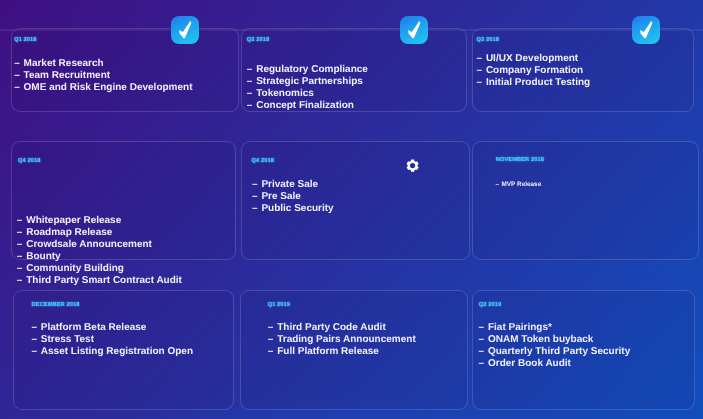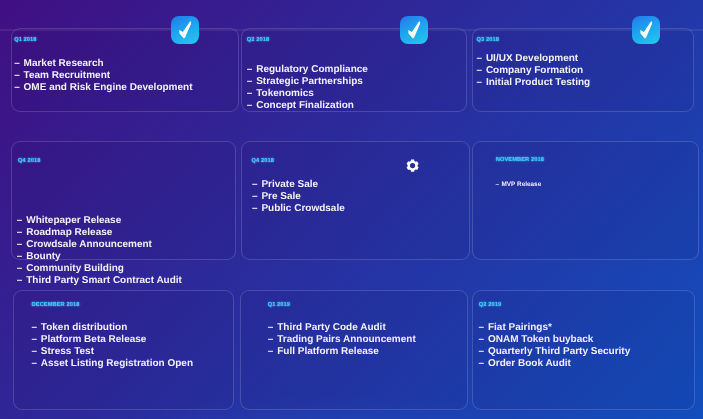--- a/index.html
+++ b/index.html
@@ -73,34 +73,33 @@
       <div class="item"><span class="d">–</span><span>Crowdsale Announcement</span></div>
       <div class="item"><span class="d">–</span><span>Bounty</span></div>
       <div class="item"><span class="d">–</span><span>Community Building</span></div>
       <div class="item"><span class="d">–</span><span>Third Party Smart Contract Audit</span></div>
     </div>
     <div class="card" style="left: 241px; top: 141px; width: 229px; height: 119px;"></div>
     <div class="qlabel" style="left: 251.6px; top: 157.5px;">Q4 2018</div>
     <div class="items" style="left: 252px; top: 178.6px;">
       <div class="item"><span class="d">–</span><span>Private Sale</span></div>
       <div class="item"><span class="d">–</span><span>Pre Sale</span></div>
-      <div class="item"><span class="d">–</span><span>Public Crowdsale</span></div>
+      <div class="item"><span class="d">–</span><span>Public Security</span></div>
     </div>
     <div class="gear" style="left: 405.3px; top: 158.4px;"><svg width="15.2" height="15.2" viewBox="0 0 28 28">
         <path fill="#ffffff" fill-rule="evenodd" d="M 10.67 5.32 L 11.12 2.76 L 16.88 2.76 L 17.33 5.32 L 19.85 6.77 L 22.29 5.88 L 25.17 10.88 L 23.19 12.55 L 23.19 15.45 L 25.17 17.12 L 22.29 22.12 L 19.85 21.23 L 17.33 22.68 L 16.88 25.24 L 11.12 25.24 L 10.67 22.68 L 8.15 21.23 L 5.71 22.12 L 2.83 17.12 L 4.81 15.45 L 4.81 12.55 L 2.83 10.88 L 5.71 5.88 L 8.15 6.77 Z M 14 9.2 A 4.8 4.8 0 1 0 14 18.8 A 4.8 4.8 0 1 0 14 9.2 Z"></path>
       </svg></div>
     <div class="card" style="left: 472px; top: 141px; width: 227px; height: 119px;"></div>
     <div class="qlabel" style="left: 495.8px; top: 156.6px;">NOVEMBER 2018</div>
     <div class="items" style="left: 495.5px; top: 180.8px; font-size: 6.2px;">
       <div class="item" style="font-size: 6.4px; line-height: 8px;"><span class="d">–</span><span>MVP Release</span></div>
     </div>
     <div class="card" style="left: 13px; top: 290px; width: 221px; height: 120px;"></div>
     <div class="qlabel" style="left: 31.6px; top: 301.8px;">DECEMBER 2018</div>
     <div class="items" style="left: 31.4px; top: 322.4px;">
-      <div class="item"><span class="d">–</span><span>Token distribution</span></div>
       <div class="item"><span class="d">–</span><span>Platform Beta Release</span></div>
       <div class="item"><span class="d">–</span><span>Stress Test</span></div>
       <div class="item"><span class="d">–</span><span>Asset Listing Registration Open</span></div>
     </div>
     <div class="card" style="left: 240px; top: 290px; width: 228px; height: 120px;"></div>
     <div class="qlabel" style="left: 267.7px; top: 301.8px;">Q1 2019</div>
     <div class="items" style="left: 267.8px; top: 322.4px;">
       <div class="item"><span class="d">–</span><span>Third Party Code Audit</span></div>
       <div class="item"><span class="d">–</span><span>Trading Pairs Announcement</span></div>
       <div class="item"><span class="d">–</span><span>Full Platform Release</span></div>

